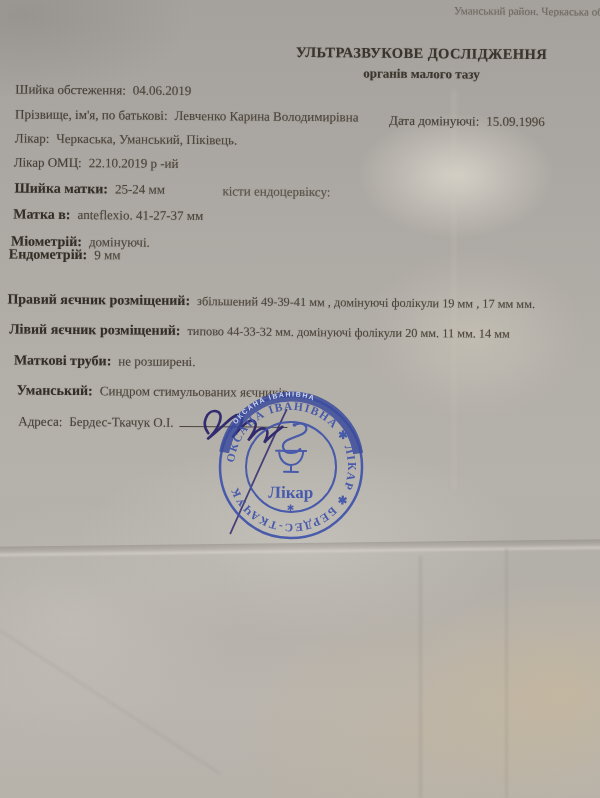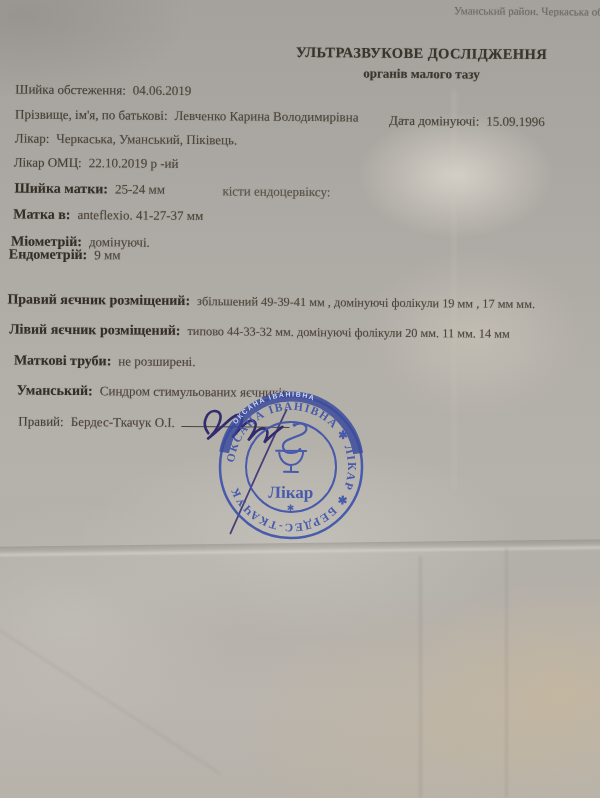--- a/index.html
+++ b/index.html
@@ -125,21 +125,21 @@
 
     <div class="line l-tubes">
       <span class="lbl b">Маткові труби:</span><span class="val">не розширені.</span>
     </div>
 
     <div class="line l-concl">
       <span class="lbl b">Уманський:</span><span class="val">Синдром стимульованих яєчників.</span>
     </div>
 
     <div class="line l-doctor">
-      <span class="lbl n">Правий:</span><span class="val">Бердес-Ткачук О.І.</span><span class="sig-underline"></span>
+      <span class="lbl n">Адреса:</span><span class="val">Бердес-Ткачук О.І.</span><span class="sig-underline"></span>
     </div>
 
     <svg class="signature" width="130" height="145" viewBox="0 0 130 145" aria-hidden="true">
       <path d="M10,36 C2,26 9,12 18,14 C27,16 20,33 9,42 C24,31 36,14 42,18 C47,21 40,33 34,40 C43,29 51,20 56,24 C60,27 54,37 50,43 C57,34 63,28 68,32 C71,35 68,41 66,45 C72,38 79,33 84,29" stroke-width="2.6"></path>
       <path d="M88,12 C74,42 52,92 33,136" stroke-width="1.8" opacity=".85"></path>
     </svg>
 
     <svg class="stamp" width="156" height="156" viewBox="-78 -78 156 156" aria-hidden="true">
       <defs>
         <path id="rp" d="M -57,0 A 57,57 0 1 1 57,0 A 57,57 0 1 1 -57,0" fill="none"></path>

